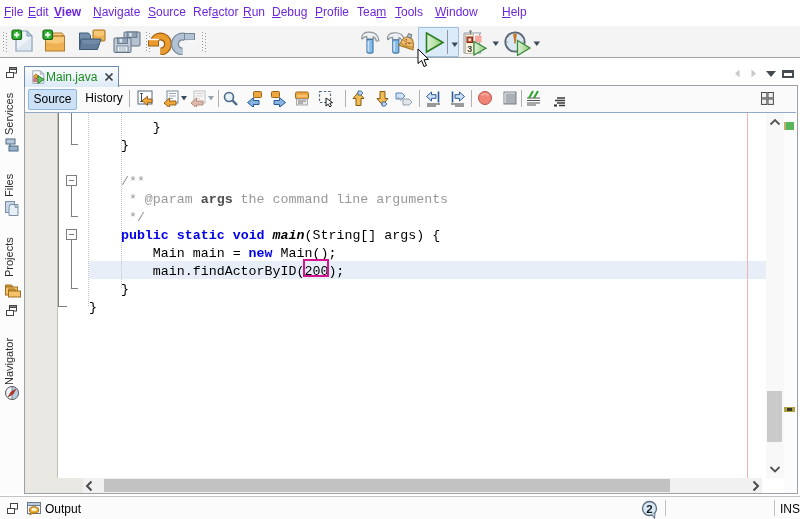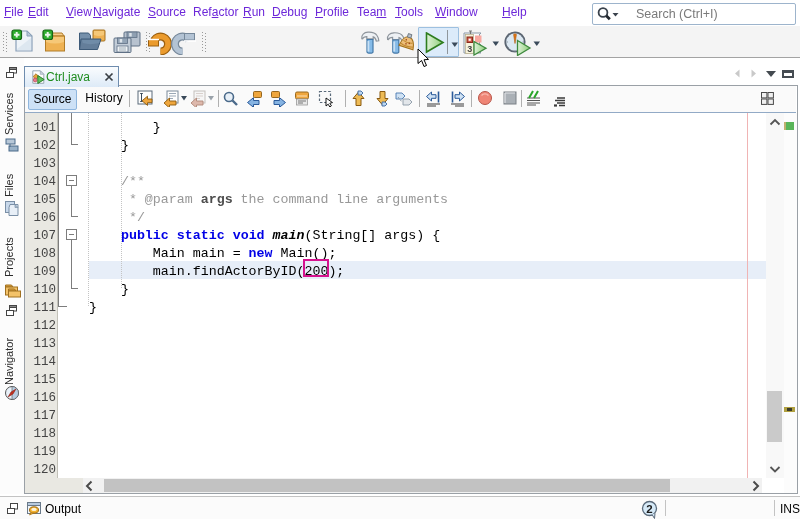--- a/index.html
+++ b/index.html
@@ -72,39 +72,31 @@
   #statusbar{left:0;top:496px;width:800px;height:23px;background:#fbfbfb;border-top:1px solid #c3c3c3;}
   .stext{position:absolute;top:5px;font-size:12px;color:#000;}
   .ssep{position:absolute;top:3px;width:1px;height:16px;background:#c3c3c3;}
 </style>
 </head>
 <body>
 <div id="app">
   <div id="menubar" class="abs">
     <span class="mi" style="left:4px;"><u>F</u>ile</span>
     <span class="mi" style="left:28px;"><u>E</u>dit</span>
-    <span class="mi" style="left:66px;"><u>V</u>iew</span>
+    <span class="mi" style="left:54px;font-weight:bold;"><u>V</u>iew</span>
     <span class="mi" style="left:93px;"><u>N</u>avigate</span>
     <span class="mi" style="left:148px;"><u>S</u>ource</span>
     <span class="mi" style="left:193px;">Ref<u>a</u>ctor</span>
     <span class="mi" style="left:243px;"><u>R</u>un</span>
     <span class="mi" style="left:272px;"><u>D</u>ebug</span>
     <span class="mi" style="left:315px;"><u>P</u>rofile</span>
     <span class="mi" style="left:357px;">Tea<u>m</u></span>
     <span class="mi" style="left:395px;"><u>T</u>ools</span>
     <span class="mi" style="left:435px;"><u>W</u>indow</span>
     <span class="mi" style="left:502px;"><u>H</u>elp</span>
-    <div id="searchbox">
-      <svg width="30" height="18" viewBox="0 0 30 18" style="position:absolute;left:2px;top:1px;">
-        <circle cx="8" cy="7.5" r="4.4" fill="none" stroke="#3a424c" stroke-width="1.8"></circle>
-        <line x1="11.3" y1="10.8" x2="14.8" y2="14.3" stroke="#23282e" stroke-width="2.8"></line>
-        <path d="M17.5 8 l6 0 -3 3.6 z" fill="#3a424c"></path>
-      </svg>
-      <span class="ph" style="left:43px;">Search (Ctrl+I)</span>
-    </div>
   </div>
   <div id="toolbar" class="abs">
     <div class="grip" style="left:3px;"></div>
     <div class="grip" style="left:146px;"></div>
     <div class="grip" style="left:202px;"></div>
     <svg class="tbtn" style="left:11px;top:2px;" width="24" height="26" viewBox="0 0 24 26">
       <path d="M5 3 h11 l5 5 v15 h-16 z" fill="#eef3f8" stroke="#8aa0b8" stroke-width="1.2"></path>
       <path d="M6 21 l14 -11 v12 h-14 z" fill="#dde7f0"></path>
       <path d="M16 3 l5 5 h-5 z" fill="#b8c8d8" stroke="#8aa0b8" stroke-width="1"></path>
       <rect x="1" y="2" width="9.5" height="9.5" rx="2" fill="#2fae2f" stroke="#156515" stroke-width="1.2"></rect>
@@ -341,21 +333,21 @@
       <path d="M4 15.5 h3" stroke="#3a3a3a" stroke-width="2.2"></path>
     </svg>
     <svg style="position:absolute;right:22px;top:6px;" width="13" height="13" viewBox="0 0 13 13">
       <rect x="0.5" y="0.5" width="5.4" height="5.4" fill="#f0f0f0" stroke="#4a4a4a"></rect>
       <rect x="7" y="0.5" width="5.4" height="5.4" fill="#f0f0f0" stroke="#4a4a4a"></rect>
       <rect x="0.5" y="7" width="5.4" height="5.4" fill="#f0f0f0" stroke="#4a4a4a"></rect>
       <rect x="7" y="7" width="5.4" height="5.4" fill="#f0f0f0" stroke="#4a4a4a"></rect>
     </svg>
   </div>
   <div id="tab" class="abs">
-      <span class="lbl">Ctrl.java</span>
+      <span class="lbl">Main.java</span>
     <svg style="position:absolute;left:7px;top:3px;" width="13" height="14" viewBox="0 0 13 14">
       <path d="M0.8 0.8 h7.5 l3.5 3.5 v9 h-11 z" fill="#fdfdfd" stroke="#9aa8b6"></path>
       <path d="M8.3 0.8 l3.5 3.5 h-3.5 z" fill="#cfd9e3" stroke="#9aa8b6" stroke-width="0.7"></path>
       <rect x="2" y="4.6" width="4" height="4" transform="rotate(45 4 6.6)" fill="#e8a33d" stroke="#a06a18" stroke-width="0.7"></rect>
       <circle cx="3.2" cy="10" r="1.9" fill="#e87c8a" stroke="#b04858" stroke-width="0.7"></circle>
       <path d="M5.8 5.5 L12.2 9.5 L5.8 13.5 z" fill="#62c162" stroke="#1e7a1e" stroke-width="0.9"></path>
     </svg>
     <svg style="position:absolute;left:79px;top:5px;" width="10" height="10" viewBox="0 0 10 10">
       <path d="M1.5 1.5 L8.5 8.5 M8.5 1.5 L1.5 8.5" stroke="#3a3f45" stroke-width="1.7"></path>
     </svg>
@@ -367,40 +359,20 @@
       <path d="M0.5 0.5 L5 4.5 L0.5 8.5 z" fill="#c9c9c9"></path>
     </svg>
   <svg class="abs" style="left:766px;top:71px;" width="10" height="6" viewBox="0 0 10 6">
       <path d="M0 0 h10 l-5 6 z" fill="#444a50"></path>
     </svg>
   <div class="abs" style="left:782px;top:70px;width:8px;height:3px;border:2px solid #464c52;border-top-width:3px;background:#fff;"></div>
   <div id="editor" class="abs">
     <div id="hiline"></div>
     <div style="position:absolute;left:278px;top:146px;width:26px;height:18px;border:2px solid #d5138f;box-sizing:border-box;z-index:3;"></div>
     <div id="gutter"></div>
-    <div id="gutternums">101
-102
-103
-104
-105
-106
-107
-108
-109
-110
-111
-112
-113
-114
-115
-116
-117
-118
-119
-120</div>
     <div id="code">        }
     }
 
 <span class="c">    /**</span>
 <span class="c">     * @param <span class="pb">args</span> the command line arguments</span>
 <span class="c">     */</span>
     <span class="k">public</span> <span class="k">static</span> <span class="k">void</span> <span class="m">main</span>(String[] args) {
         Main main = <span class="k">new</span> Main();
         main.findActorByID(200);
     }

